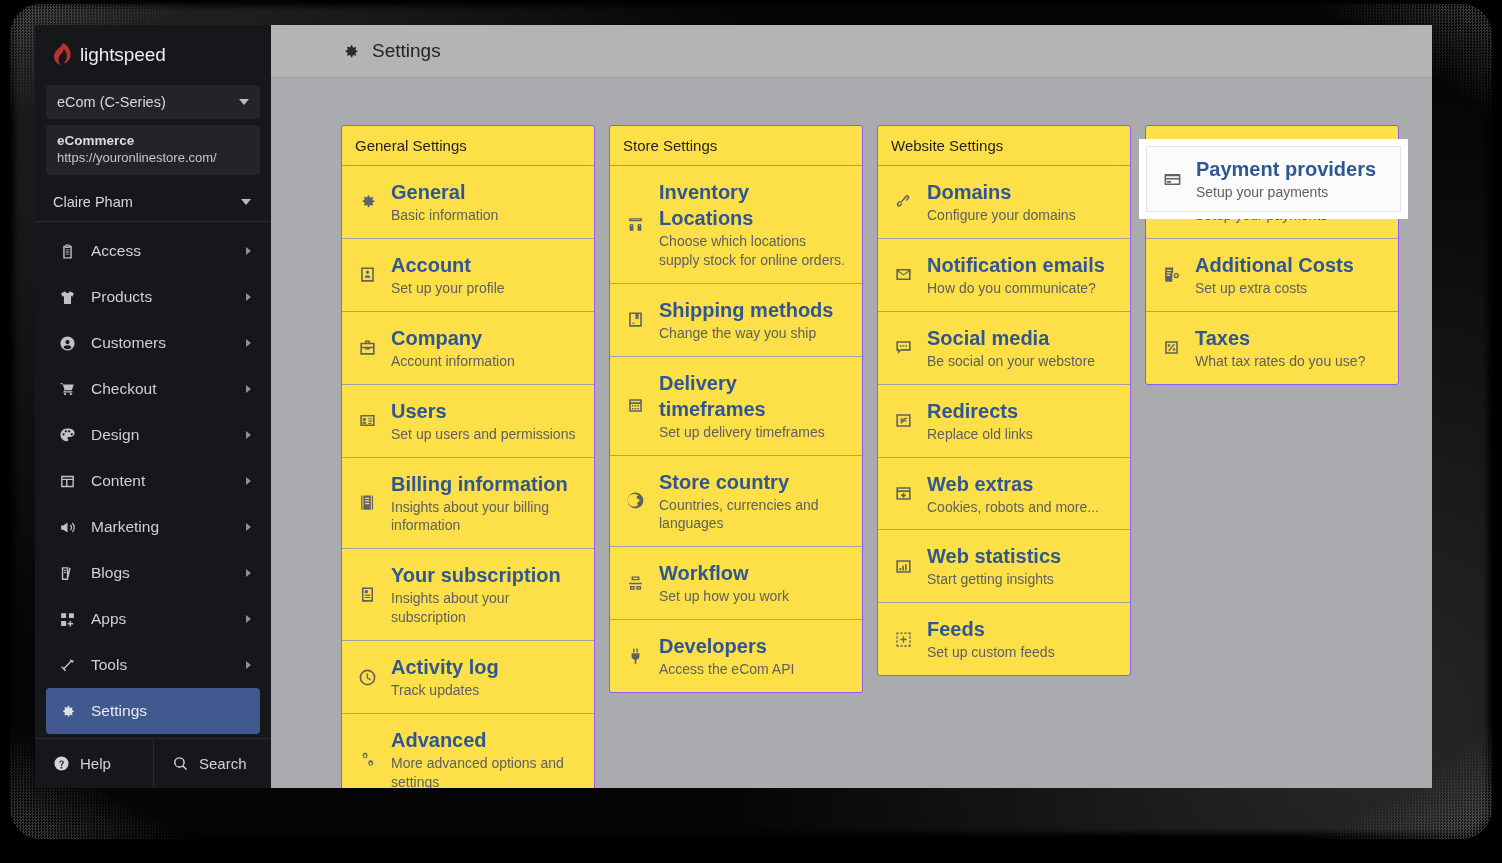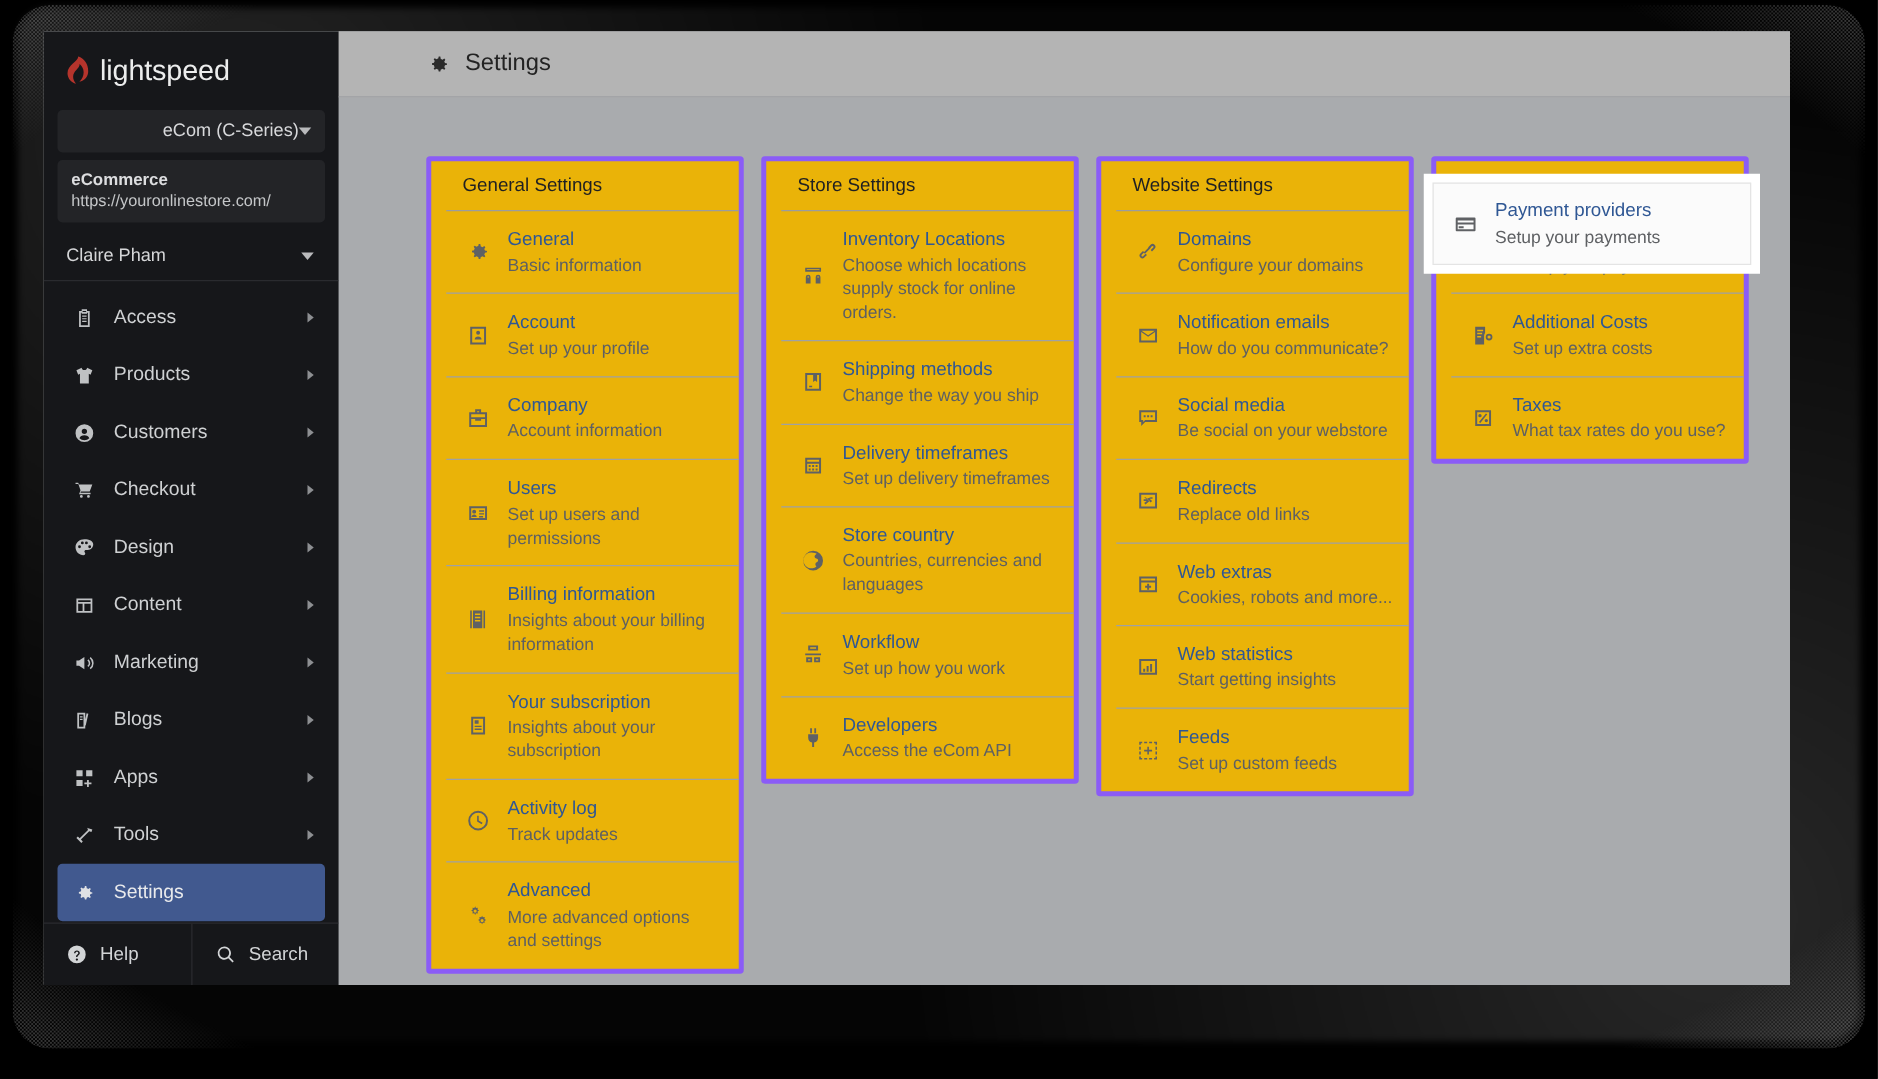--- a/index.html
+++ b/index.html
@@ -63,34 +63,34 @@
     color: #c9cbcd;
   }
   .brand {
     display: flex;
     align-items: center;
     gap: 9px;
     padding: 18px 16px 12px 16px;
   }
   .brand-flame { width: 20px; height: 24px; display: block; }
   .brand-word {
-    font-size: 23px;
+    font-size: 19px;
     letter-spacing: -0.1px;
     color: #eceded;
     font-weight: 400;
   }
 
   .store-select {
     margin: 6px 11px 0 11px;
     background: #232427;
     border-radius: 4px;
     height: 34px;
     display: flex;
     align-items: center;
-    justify-content: flex-end;
+    justify-content: space-between;
     padding: 0 11px;
     font-size: 14.5px;
     color: #d8d9db;
     cursor: pointer;
   }
   .caret {
     width: 0; height: 0;
     border-left: 5px solid transparent;
     border-right: 5px solid transparent;
     border-top: 6px solid #b9babc;
@@ -186,25 +186,24 @@
     padding: 47px 0 0 70px;
     display: flex;
     gap: 14px;
     align-items: flex-start;
     overflow: hidden;
   }
 
   .col {
     width: 254px;
     flex: 0 0 254px;
-    background: #eab308;
-    border: 4px solid #8b5cf6;
+    background: #fde047;
+    border: 1px solid #8b5cf6;
     border-radius: 3px;
     overflow: hidden;
-    padding-left: 12px;
   }
   .col-head {
     height: 40px;
     display: flex;
     align-items: center;
     padding: 0 13px;
     font-size: 15px;
     color: #1f2022;
     border-bottom: 1px solid #9a9c9f;
   }
@@ -218,22 +217,22 @@
   }
   .row:last-child { border-bottom: none; }
   .row-ico {
     width: 22px; height: 22px;
     flex: 0 0 22px;
     display: flex; align-items: center; justify-content: center;
   }
   .row-ico svg { width: 19px; height: 19px; fill: #5f6164; }
   .row-txt { min-width: 0; }
   .row-title {
-    font-size: 15px;
-    font-weight: 400;
+    font-size: 20px;
+    font-weight: 700;
     color: #2f5794;
     line-height: 1.3;
   }
   .row-sub {
     font-size: 14px;
     color: #5e6063;
     line-height: 1.35;
     margin-top: 1px;
   }
 

